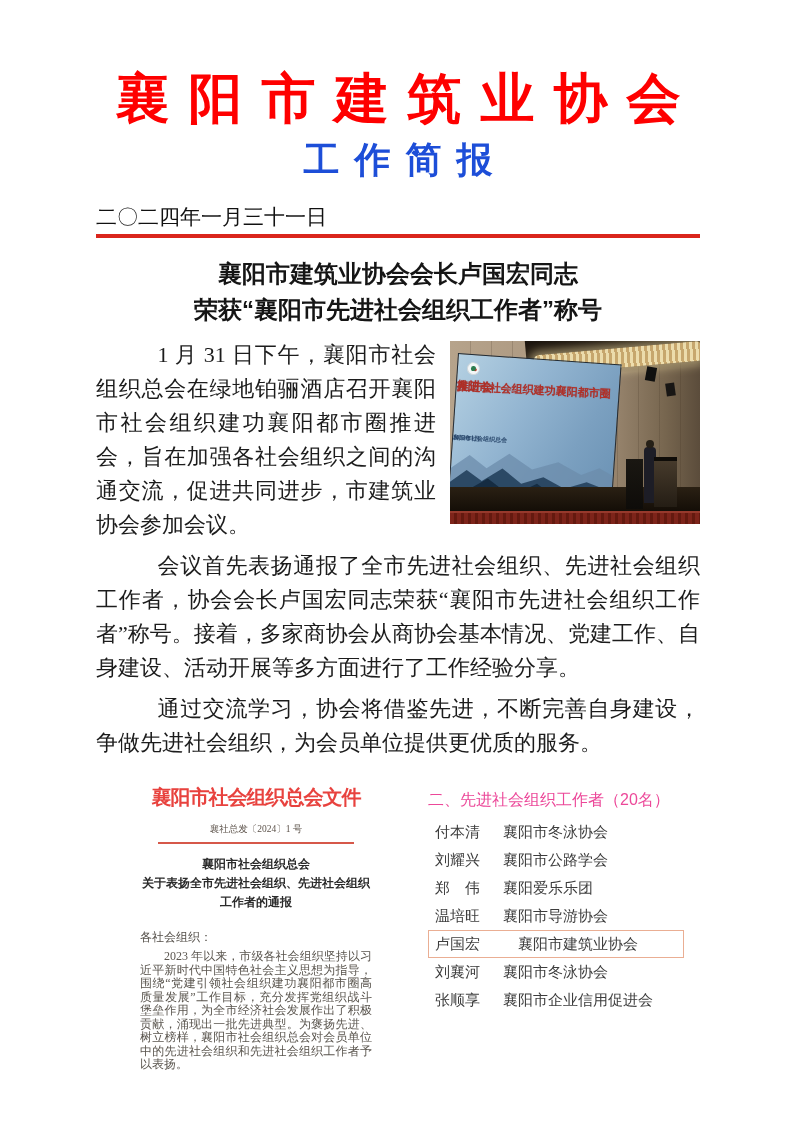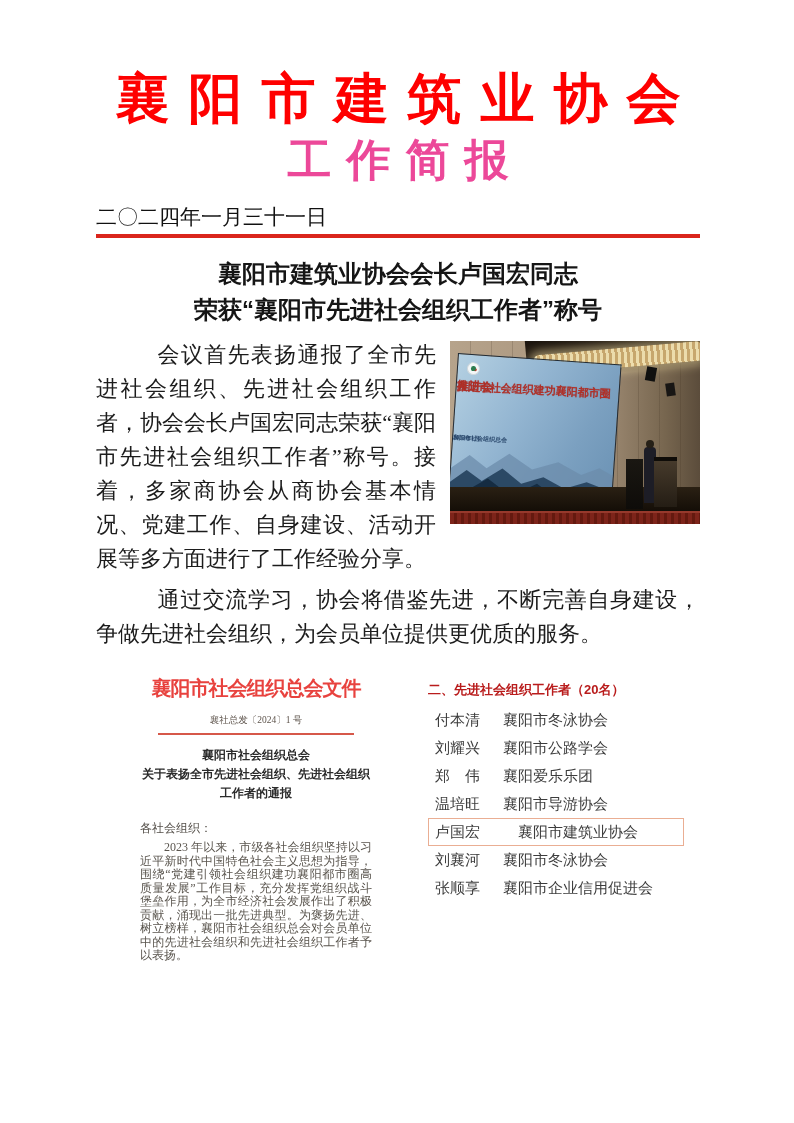--- a/index.html
+++ b/index.html
@@ -12,21 +12,21 @@
   .page { width:794px; height:1123px; padding:66px 94px 0 96px; }
 
   
   .mh1 {
     font-family:"Liberation Sans","DejaVu Sans",sans-serif;
     font-weight:bold; color:#fe0000; font-size:54px; line-height:64px;
     text-align:center; letter-spacing:19px; text-indent:19px; white-space:nowrap;
   }
   .mh2 {
     font-family:"Liberation Sans","DejaVu Sans",sans-serif;
-    font-weight:bold; color:#ec4899; font-size:44px; line-height:60px;
+    font-weight:bold; color:#1d4ed8; font-size:36px; line-height:60px;
     text-align:center; letter-spacing:15px; text-indent:15px; white-space:nowrap;
   }
   .issuer-row {
     display:flex; justify-content:space-between; align-items:flex-end;
     margin-top:14px; font-size:21px; color:#111; line-height:26px;
   }
   .red-rule { height:4px; background:#da251c; margin-top:4px; }
 
   
   .art-title {
@@ -99,21 +99,21 @@
   }
   .scan-docnum { font-size:9.5px; color:#5d534b; text-align:center; margin-top:13px; }
   .scan-rule { height:2px; background:#d6584a; width:196px; margin:6px auto 11px; }
   .scan-title { font-weight:bold; font-size:12px; line-height:19px; text-align:center; color:#2b2b2b; }
   .scan-salutation { font-size:12px; color:#55504a; margin-top:17px; }
   .scan-body { font-size:12px; line-height:13.5px; color:#5a554e; text-indent:2em; text-align:justify; margin-top:4px; }
 
   .award-list { width:250px; margin-left:62px; padding-top:6px; flex:none; }
   .list-heading {
     font-family:"Liberation Sans","DejaVu Sans",sans-serif;
-    font-weight:bold; font-size:13px; color:#b91c1c; margin:0 0 7px -6px; white-space:nowrap;
+    font-weight:normal; font-size:16px; color:#ec4899; margin:0 0 7px -6px; white-space:nowrap;
   }
   .lrow {
     display:flex; font-size:15px; line-height:20px; color:#3d3d3d;
     padding:3px 6px; margin-left:-6px; border:1px solid transparent; white-space:nowrap;
   }
   .lrow.hl { border-color:#eaae93;gap:15px; }
   .lname { width:68px; flex:none; }
 </style>
 </head>
 <body>
@@ -163,20 +163,21 @@
           </svg>
         </div>
         <div class="ph-floor"></div>
         <div class="ph-stack"></div>
         <div class="ph-person"></div>
         <div class="ph-head"></div>
         <div class="ph-podium"></div>
         <div class="ph-carpet"></div>
       </div>
 
+      <p>1 月 31 日下午，襄阳市社会组织总会在绿地铂骊酒店召开襄阳市社会组织建功襄阳都市圈推进会，旨在加强各社会组织之间的沟通交流，促进共同进步，市建筑业协会参加会议。</p>
       <p>会议首先表扬通报了全市先进社会组织、先进社会组织工作者，协会会长卢国宏同志荣获“襄阳市先进社会组织工作者”称号。接着，多家商协会从商协会基本情况、党建工作、自身建设、活动开展等多方面进行了工作经验分享。</p>
       <p>通过交流学习，协会将借鉴先进，不断完善自身建设，争做先进社会组织，为会员单位提供更优质的服务。</p>
     </div>
 
     <section class="attachments">
 
       <div class="scan">
         <div class="scan-masthead">襄阳市社会组织总会文件</div>
         <div class="scan-docnum">襄社总发〔2024〕1 号</div>
         <div class="scan-rule"></div>

